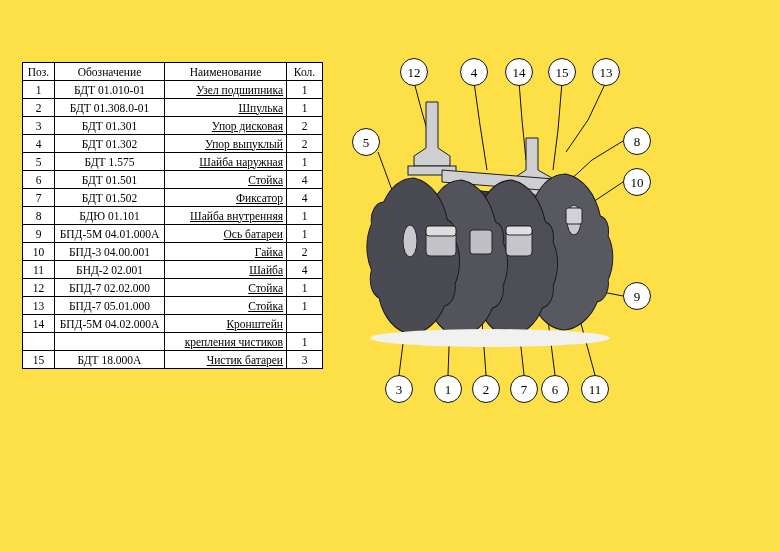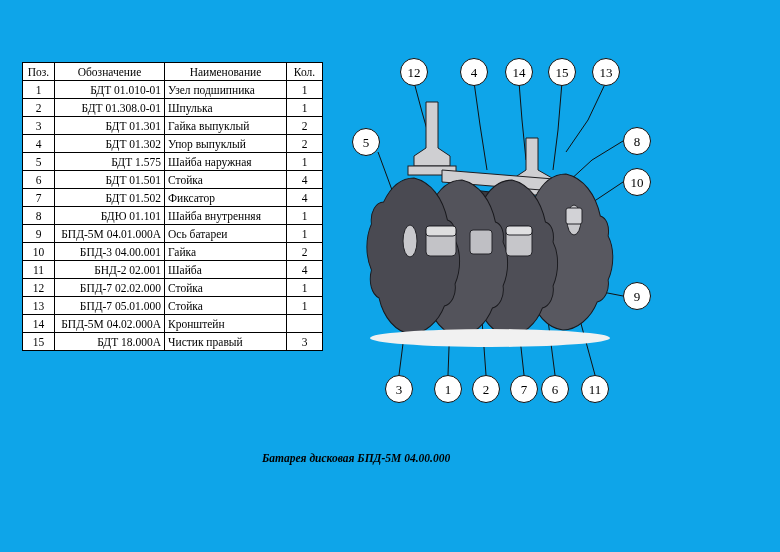--- a/index.html
+++ b/index.html
@@ -12,21 +12,21 @@
     background: #ffffff;
     font-family: "Liberation Serif", serif;
     position: relative;
     overflow: hidden;
   }
   #page {
     position: absolute;
     left: 0; top: 0;
     width: 780px;
     height: 552px;
-    background: #0ea5e9;
+    background: #fde047;
   }
 
   
   #parts-table-wrap {
     position: absolute;
     left: 22px;
     top: 62px;
     width: 300px;
   }
   table.parts {
@@ -47,22 +47,22 @@
   }
   table.parts th {
     text-align: center;
     font-weight: normal;
   }
   col.c-pos   { width: 32px; }
   col.c-desig { width: 110px; }
   col.c-name  { width: 122px; }
   col.c-qty   { width: 36px; }
   td.pos { text-align: center; }
-  td.desig { text-align: right; padding-left: 5px; }
-  td.name { text-align: left; padding-left: 5px; }
+  td.desig { text-align: center; padding-left: 5px; }
+  td.name { text-align: right; padding-left: 5px; text-decoration: underline; }
   td.qty { text-align: center; }
   td.blank { border-left: 1px solid #000; border-right: 1px solid #000; border-top: none; border-bottom: none; }
 
   
   #caption {
     position: absolute;
     left: 262px;
     top: 452px;
     font-family: "Liberation Serif", serif;
     font-size: 11.5px;
@@ -128,21 +128,21 @@
         </tr>
         <tr>
           <td class="pos">2</td>
           <td class="desig">БДТ 01.308.0-01</td>
           <td class="name">Шпулька</td>
           <td class="qty">1</td>
         </tr>
         <tr>
           <td class="pos">3</td>
           <td class="desig">БДТ 01.301</td>
-          <td class="name">Гайка выпуклый</td>
+          <td class="name">Упор дисковая</td>
           <td class="qty">2</td>
         </tr>
         <tr>
           <td class="pos">4</td>
           <td class="desig">БДТ 01.302</td>
           <td class="name">Упор выпуклый</td>
           <td class="qty">2</td>
         </tr>
         <tr>
           <td class="pos">5</td>
@@ -198,23 +198,29 @@
           <td class="name">Стойка</td>
           <td class="qty">1</td>
         </tr>
         <tr>
           <td class="pos">14</td>
           <td class="desig">БПД-5М 04.02.000А</td>
           <td class="name">Кронштейн</td>
           <td class="qty blank"></td>
         </tr>
         <tr>
+          <td class="pos blank"></td>
+          <td class="desig blank"></td>
+          <td class="name">крепления чистиков</td>
+          <td class="qty">1</td>
+        </tr>
+        <tr>
           <td class="pos">15</td>
           <td class="desig">БДТ 18.000А</td>
-          <td class="name">Чистик правый</td>
+          <td class="name">Чистик батареи</td>
           <td class="qty">3</td>
         </tr>
       </tbody>
     </table>
   </div>
 
   <div id="drawing">
     <svg width="440" height="400" viewBox="0 0 440 400" xmlns="http://www.w3.org/2000/svg">
       <defs>
         <g id="disc-blade">
@@ -319,15 +325,14 @@
     <div class="callout" style="left:293px; top:148px;">10</div>
     <div class="callout" style="left:293px; top:262px;">9</div>
     <div class="callout" style="left:55px;  top:355px;">3</div>
     <div class="callout" style="left:104px; top:355px;">1</div>
     <div class="callout" style="left:142px; top:355px;">2</div>
     <div class="callout" style="left:180px; top:355px;">7</div>
     <div class="callout" style="left:211px; top:355px;">6</div>
     <div class="callout" style="left:251px; top:355px;">11</div>
   </div>
 
-  <div id="caption">Батарея дисковая БПД-5М 04.00.000</div>
 
 </div>
 
 </body></html>

